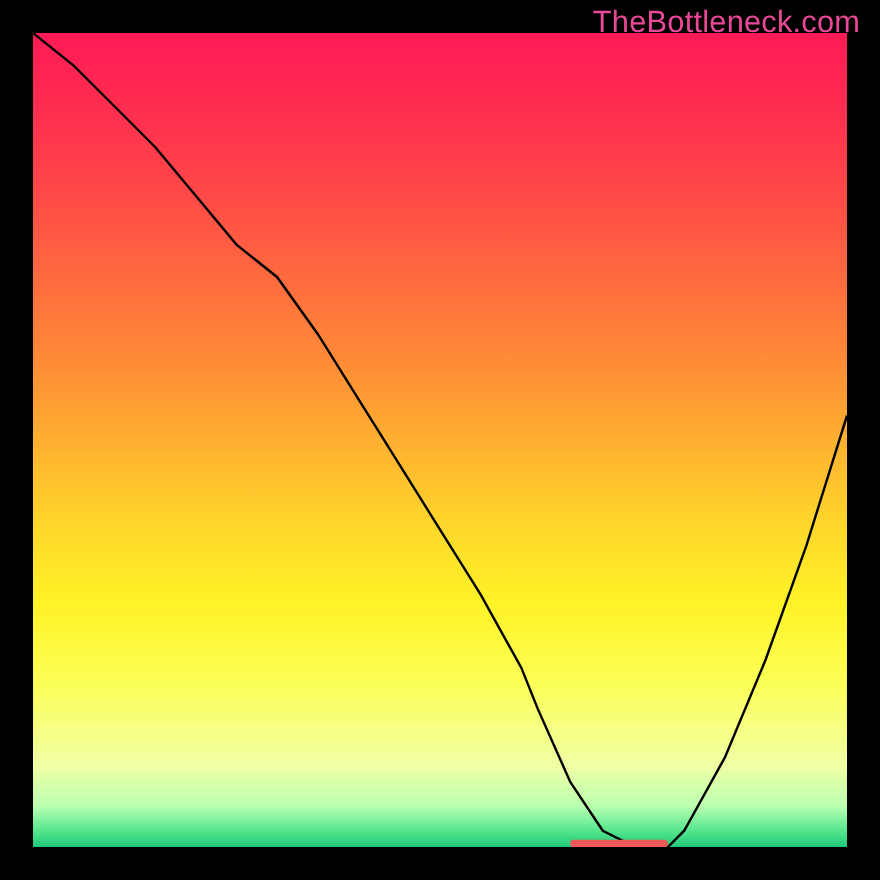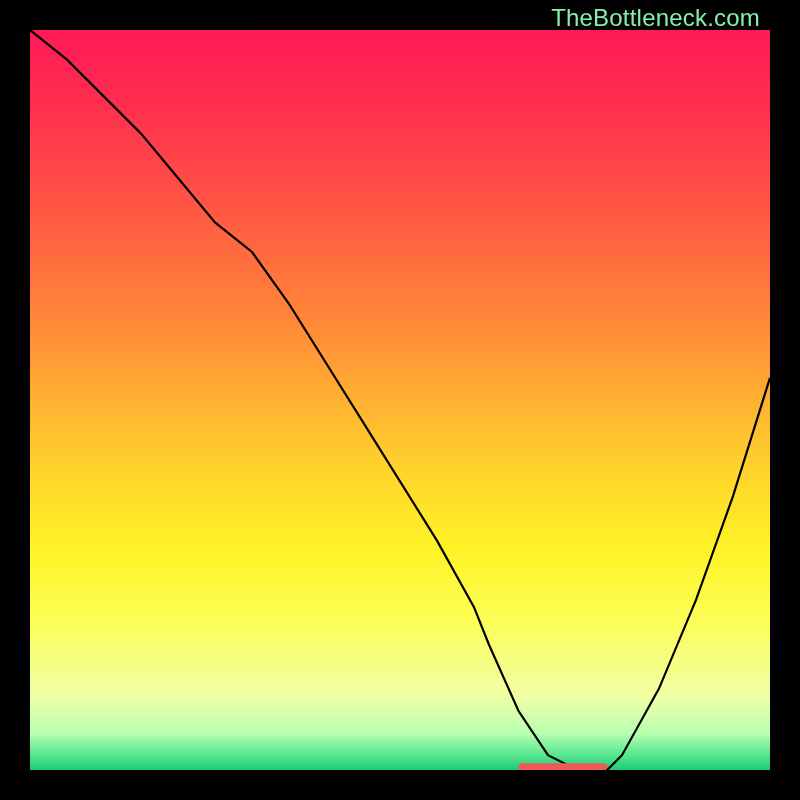--- a/index.html
+++ b/index.html
@@ -22,23 +22,23 @@
   .plot {
     position: absolute;
     left: 0;
     top: 0;
     width: 740px;
     height: 740px;
   }
   .watermark {
     position: absolute;
     top: 4px;
-    right: 40px;
-    color: #86efac;
-    font-size: 24px;
+    right: 18px;
+    color: #ec4899;
+    font-size: 28px;
     font-weight: 500;
     letter-spacing: 0.2px;
   }
   svg { display:block; }
 </style>
 </head>
 <body>
 
 <div class="watermark">TheBottleneck.com</div>
 

